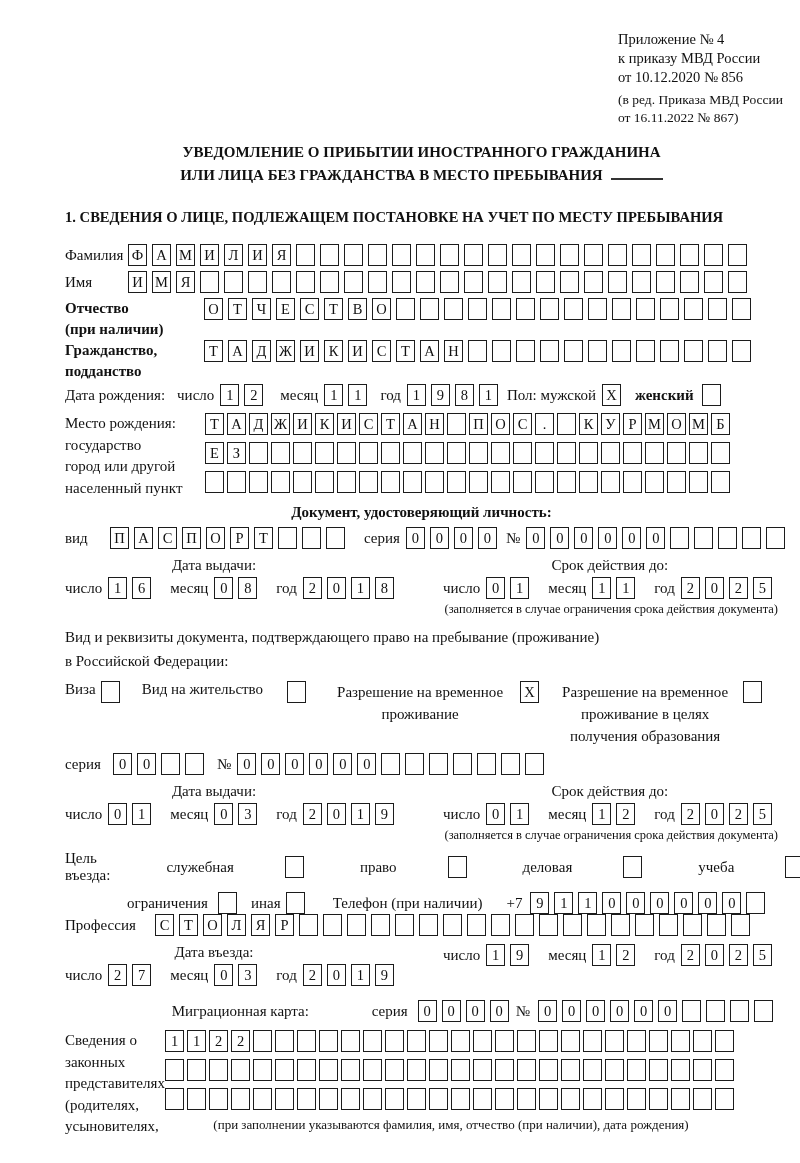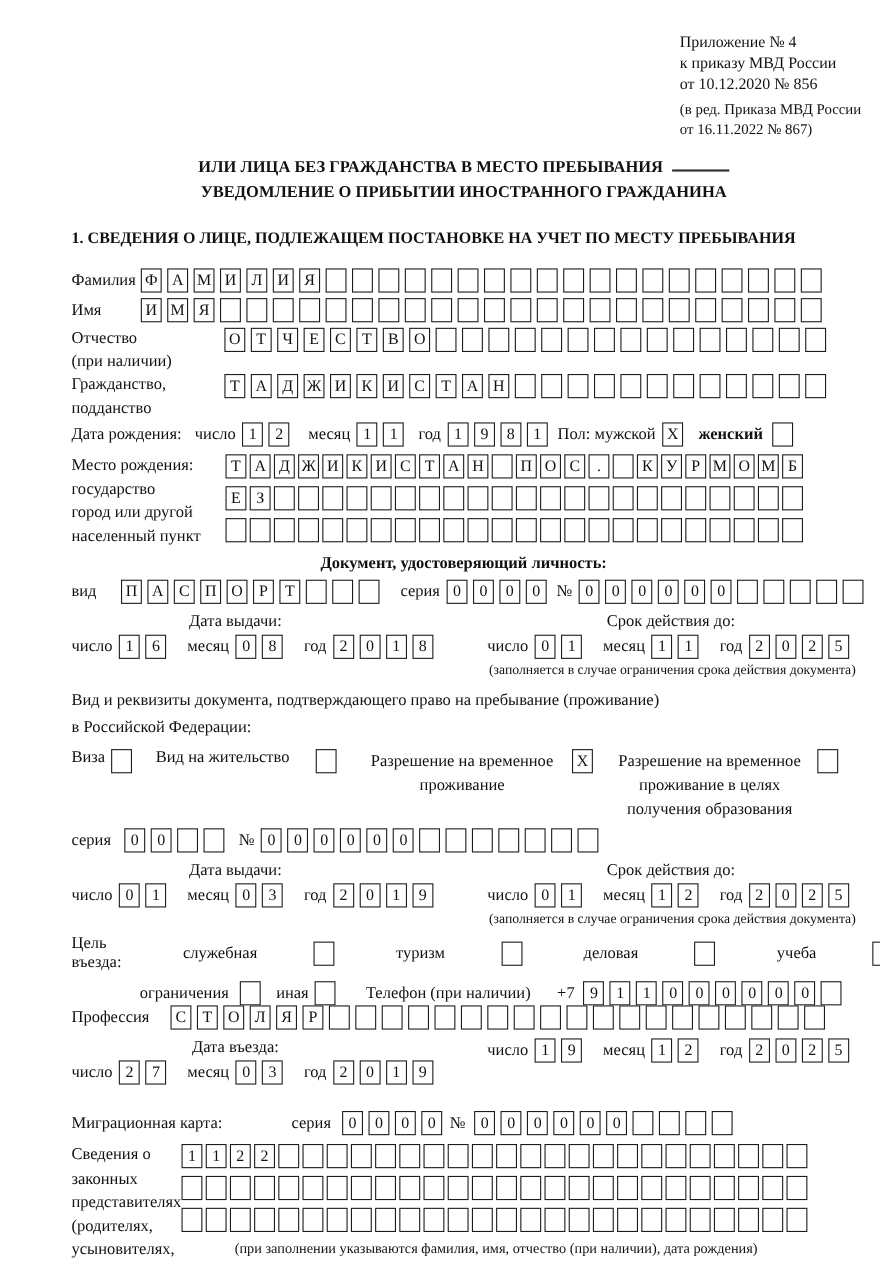--- a/index.html
+++ b/index.html
@@ -38,21 +38,21 @@
     font-size:14.5px; background:#fff;
   }
 
   
   .row { display:flex; align-items:center; }
   .row-top { display:flex; align-items:flex-start; }
   .lblcol { flex:0 0 auto; line-height:21px; }
   .mb5 { margin-bottom:5px; }
 
   .name-row .lbl { flex:0 0 63px; }
-  .two-line-lbl { flex:0 0 139px; line-height:21px; }
+  .two-line-lbl { flex:0 0 139px; line-height:21px;font-weight:bold; }
   .bp-lbl { flex:0 0 140px; line-height:21.5px; }
   .cellstack .cells { display:flex; margin-bottom:7px; }
 
   .inline-lbl { margin:0 6px 0 12px; }
 
   .doc-title { text-align:center; font-weight:bold; font-size:15px; margin:4px 0 6px 0; }
 
   .dates { display:flex; margin-top:8px; }
   .dgroup { }
   .dgroup .dtitle { text-align:center; font-size:15px; margin-bottom:3px; }
@@ -77,22 +77,22 @@
     <div>Приложение № 4</div>
     <div>к приказу МВД России</div>
     <div>от 10.12.2020 № 856</div>
     <div class="sub">
       <div>(в ред. Приказа МВД России</div>
       <div>от 16.11.2022 № 867)</div>
     </div>
   </div>
 
   <div class="title">
+    <div>УВЕДОМЛЕНИЕ О ПРИБЫТИИ ИНОСТРАННОГО ГРАЖДАНИНА</div>
     <div><span>ИЛИ ЛИЦА БЕЗ ГРАЖДАНСТВА В МЕСТО ПРЕБЫВАНИЯ</span><span class="blank-line"></span></div>
-    <div>УВЕДОМЛЕНИЕ О ПРИБЫТИИ ИНОСТРАННОГО ГРАЖДАНИНА</div>
   </div>
 
   <div class="sec-title">1. СВЕДЕНИЯ О ЛИЦЕ, ПОДЛЕЖАЩЕМ ПОСТАНОВКЕ НА УЧЕТ ПО МЕСТУ ПРЕБЫВАНИЯ</div>
 
   <div class="row name-row mb5" style="margin-top:18px;">
     <span class="lbl">Фамилия</span>
     <span class="cells">
         <span class="cell">Ф</span>
         <span class="cell">А</span>
         <span class="cell">М</span>
@@ -512,21 +512,21 @@
           </span>
       </div>
     </div>
   </div>
   <div class="note">(заполняется в случае ограничения срока действия документа)</div>
 
   <div class="row purpose" style="margin-top:7px;gap:46px;">
     <span>Цель въезда:</span>
     <span class="pl">служебная</span>
     <span class="checkbox"></span>
-    <span class="pl">туризм</span>
+    <span class="pl">право</span>
     <span class="checkbox"></span>
     <span class="pl">деловая</span>
     <span class="checkbox"></span>
     <span class="pl">учеба</span>
     <span class="checkbox"></span>
     <span class="pl">работа</span>
     <span class="checkbox">X</span>
     <span class="pl">частная</span>
     <span class="checkbox"></span>
     <span class="pl">транзит</span>
@@ -624,21 +624,21 @@
         <span class="cells">
             <span class="cell">2</span>
             <span class="cell">0</span>
             <span class="cell">2</span>
             <span class="cell">5</span>
           </span>
       </div>
     </div>
   </div>
 
-  <div class="row" style="margin-top:24px;">
+  <div class="row" style="margin-top:14px;justify-content:flex-end;">
     <span style="flex:0 0 200px;">Миграционная карта:</span>
     <span style="margin-right:10px;">серия</span>
     <span class="cells">
         <span class="cell">0</span>
         <span class="cell">0</span>
         <span class="cell">0</span>
         <span class="cell">0</span>
       </span>
     <span style="margin:0 8px 0 2px;">№</span>
     <span class="cells">

